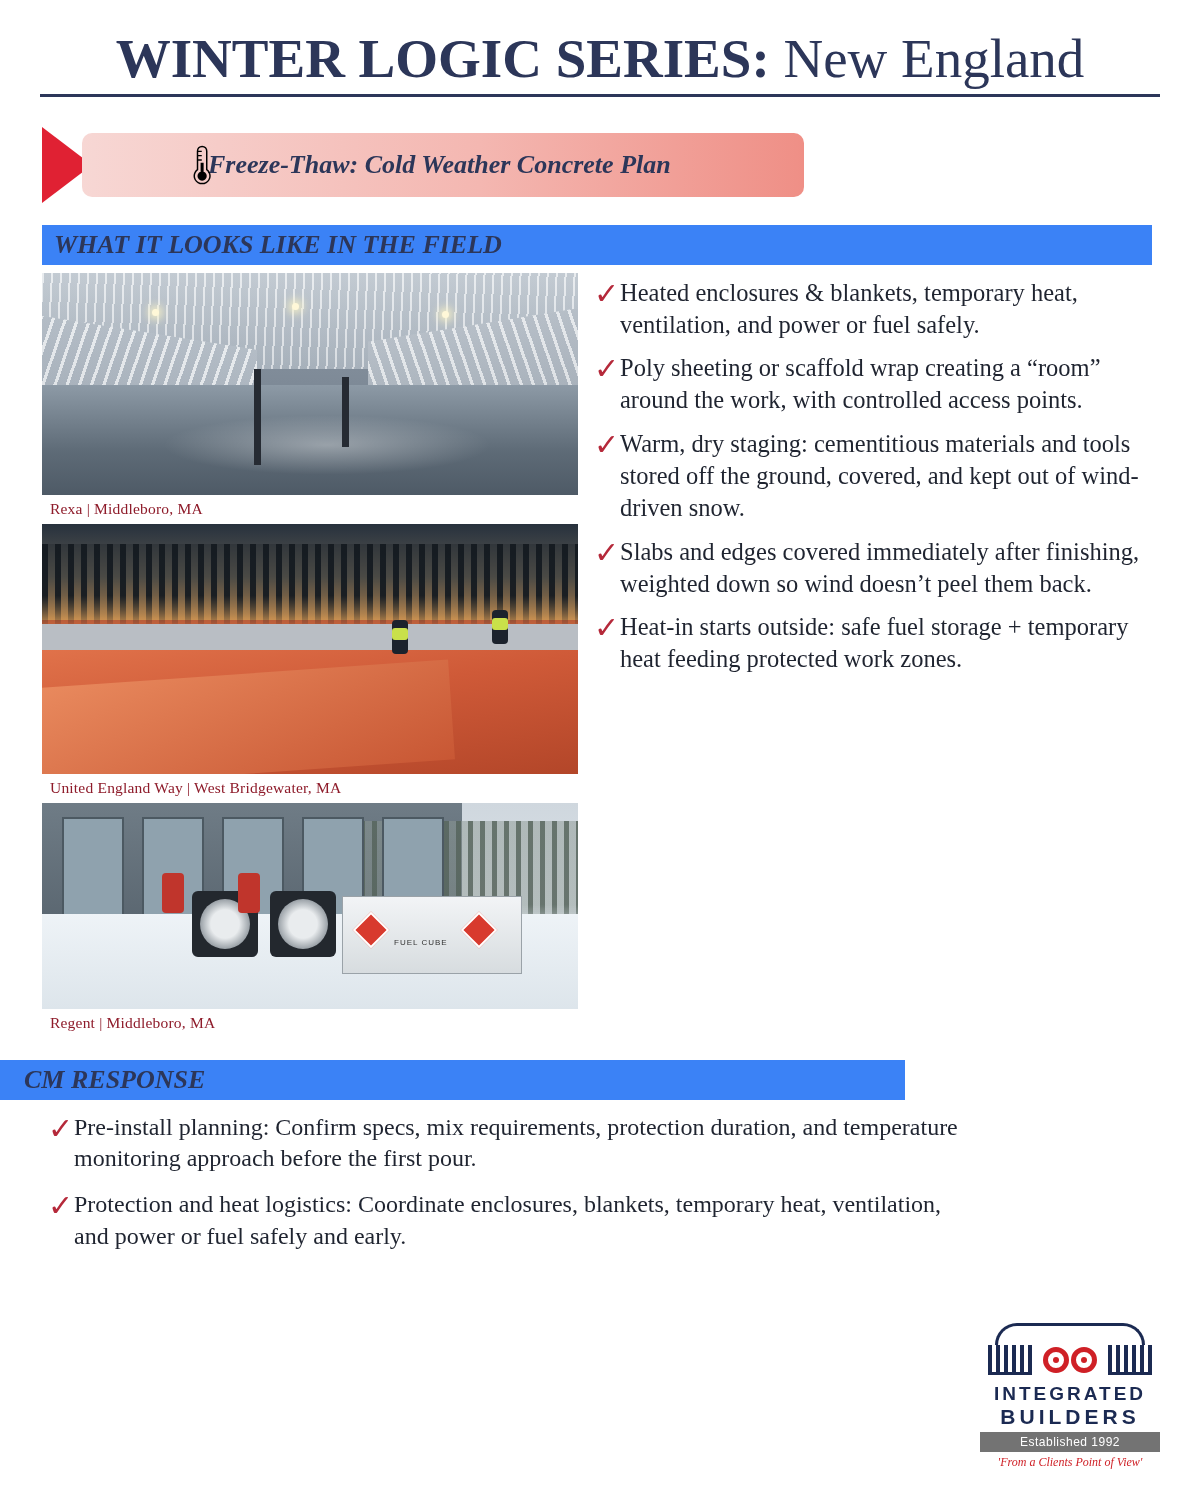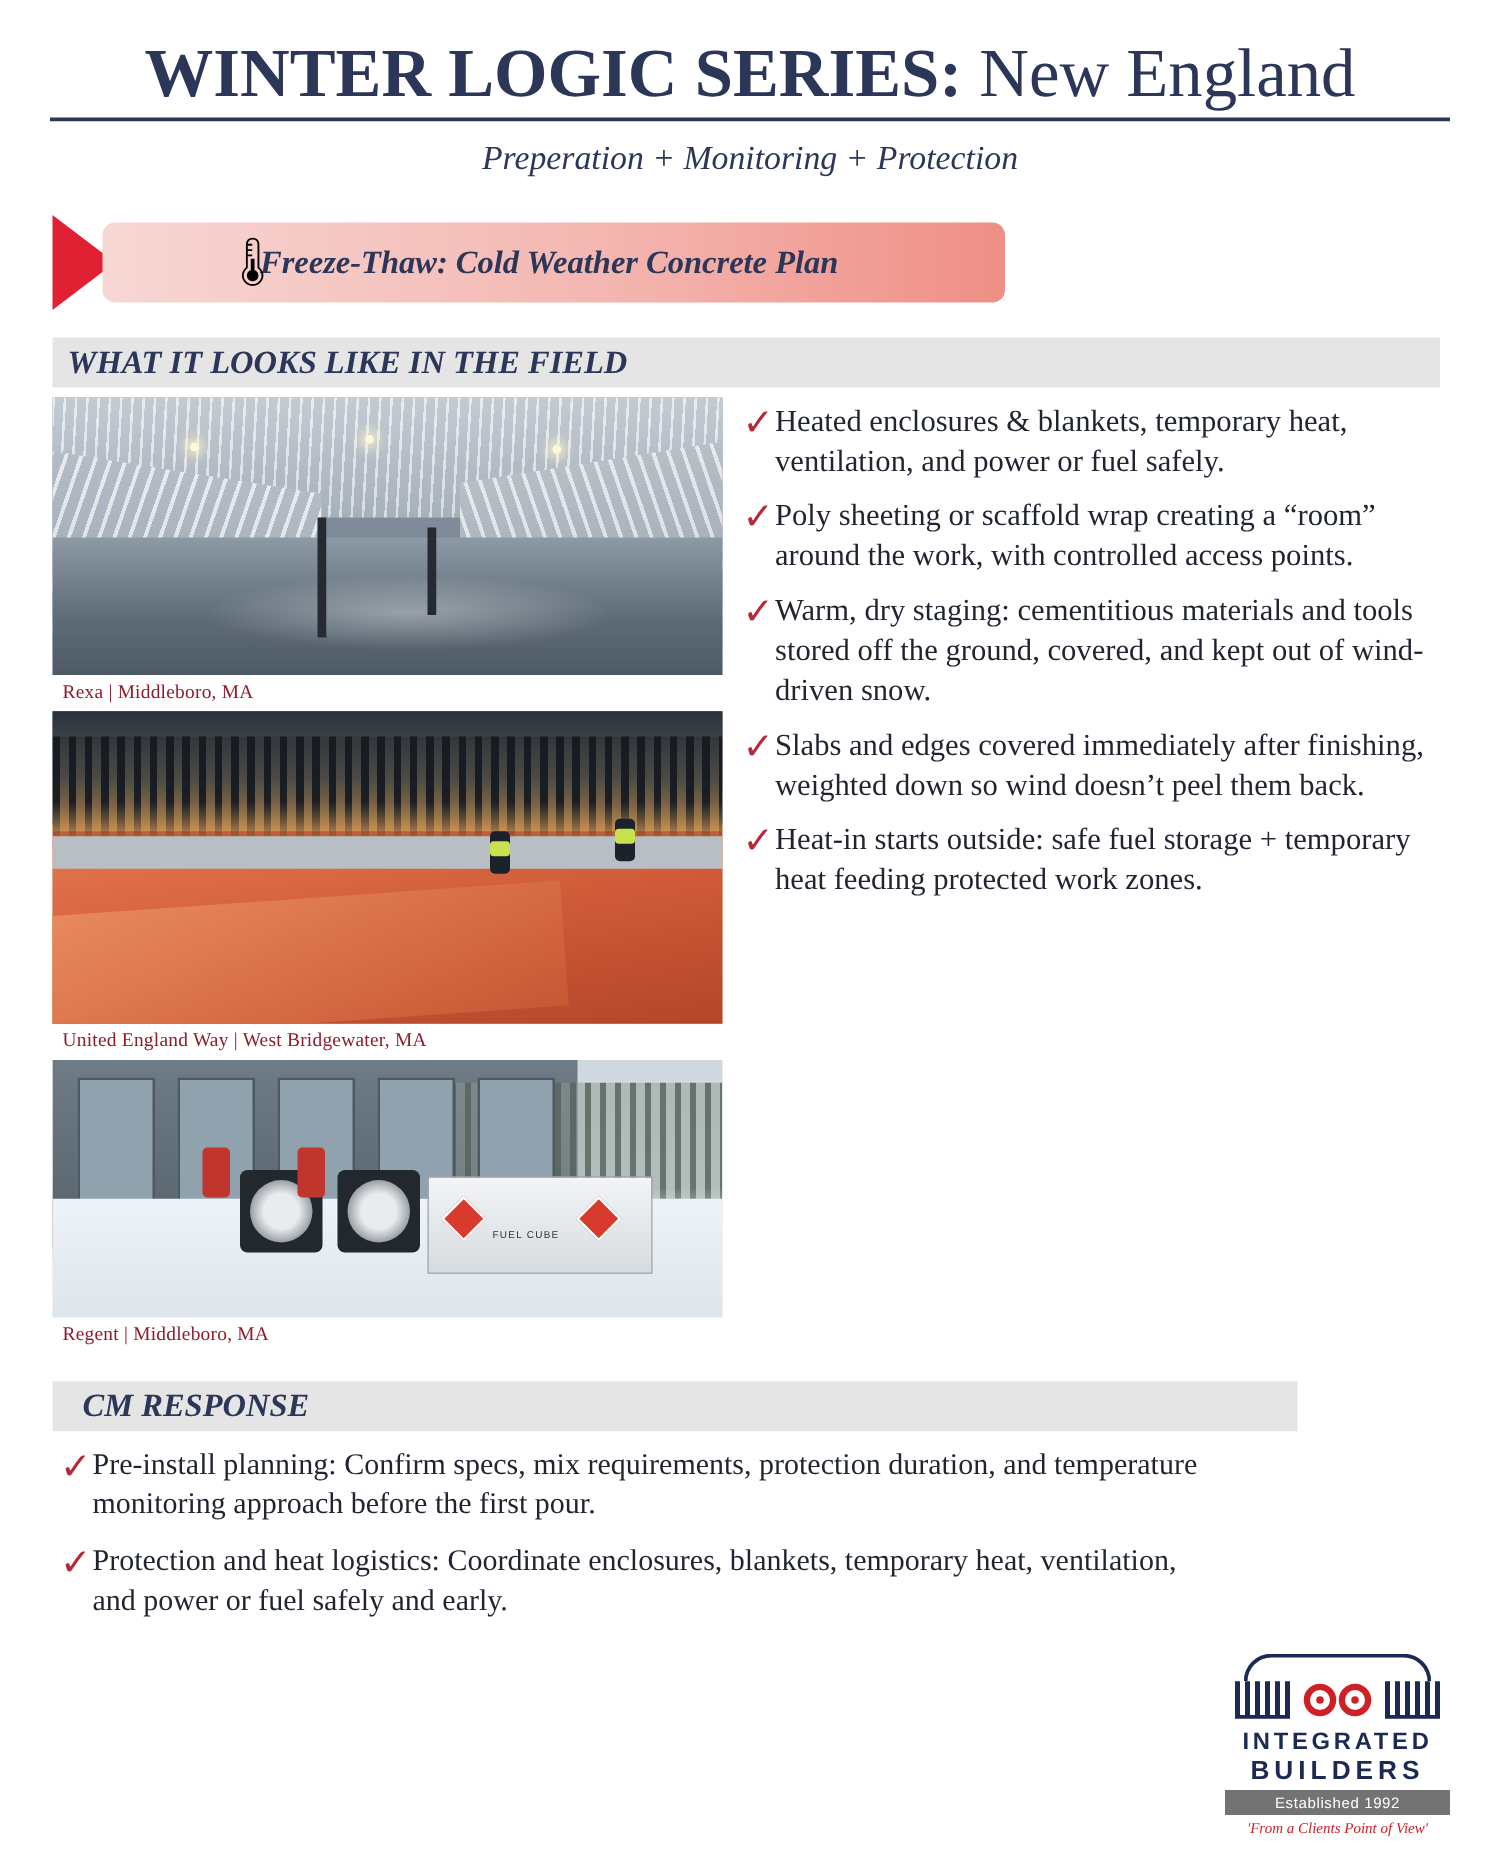--- a/index.html
+++ b/index.html
@@ -90,27 +90,27 @@
     font-family: "Liberation Sans", sans-serif;
     font-size: 23px;
     line-height: 1.36;
     color: #3d4456;
     width: 1040px;
   }
 
   
   .section-bar {
     margin-top: 22px;
-    background: #e5e5e5;
+    background: #3b82f6;
     height: 40px;
     display: flex;
     align-items: center;
   }
   .section-bar.field { margin-left: 42px; width: 1110px; padding-left: 12px;}
-  .section-bar.cm { margin-left: 42px; width: 996px; padding-left: 24px; align-items: center; }
+  .section-bar.cm { width: 905px; padding-left: 24px; align-items: center; }
   .section-bar-label {
     font-size: 26px;
     font-weight: bold;
     font-style: italic;
     color: #2c3659;
   }
 
   
   .field-wrap {
     display: flex;
@@ -262,21 +262,20 @@
 </style>
 </head>
 <body>
 
 <div class="page">
 
   <div class="title-wrap">
     <div class="main-title">
       <span class="bold-part">WINTER LOGIC SERIES:</span><span class="light-part"> New England</span>
     </div>
-    <div class="subtitle">Preperation + Monitoring + Protection</div>
   </div>
 
   <div class="banner-row">
     <div class="arrow"></div>
     <div class="banner">
       <span class="thermo">🌡</span>
       <span class="banner-text">Freeze-Thaw: Cold Weather Concrete Plan</span>
     </div>
   </div>
 

